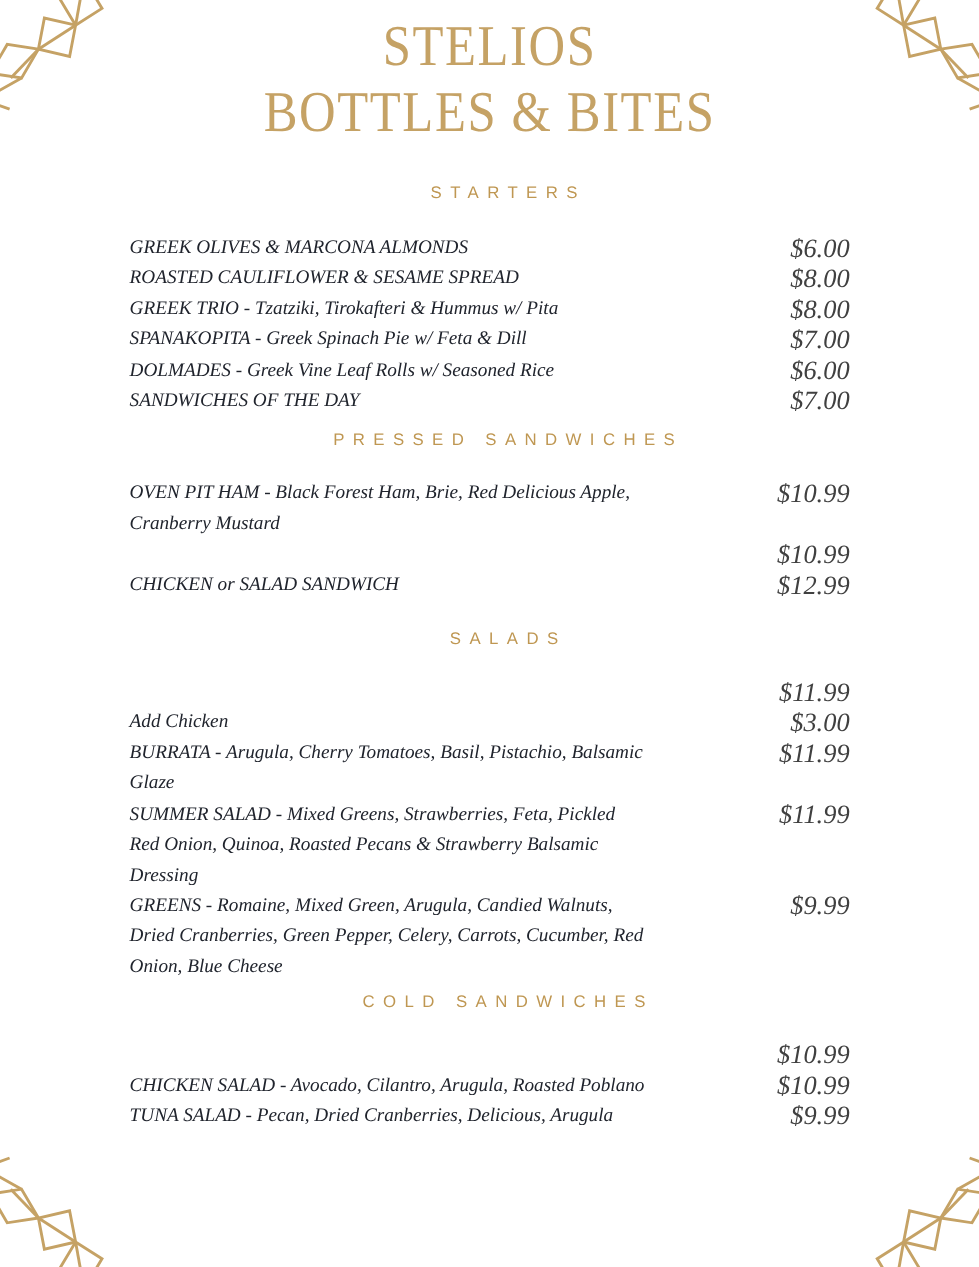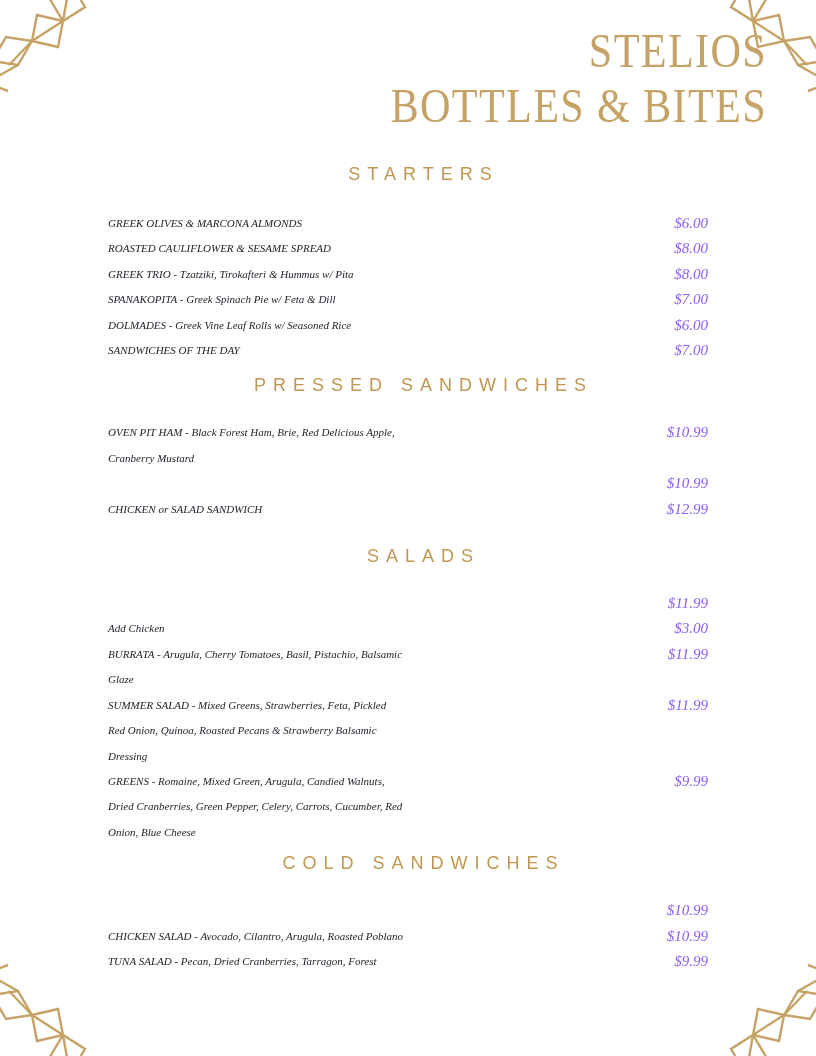--- a/index.html
+++ b/index.html
@@ -20,37 +20,37 @@
     height: 104px;
     pointer-events: none;
   }
   .ornament svg { display: block; width: 100%; height: 100%; overflow: visible; }
   .ornament.tr { top: 0; right: 0; }
   .ornament.tl { top: 0; left: 0; transform: scaleX(-1); }
   .ornament.br { bottom: 0; right: 0; transform: scaleY(-1); }
   .ornament.bl { bottom: 0; left: 0; transform: scale(-1,-1); }
 
   
-  .menu-header { padding-top: 24px; text-align: right; }
+  .menu-header { padding-top: 12px; text-align: center; }
   .title-line {
     color: #C5A265;
     font-size: 48px;
     letter-spacing: 1.5px;
     font-weight: 400;
     transform: scaleX(0.88);
     transform-origin: 50% 50%;
   }
   .title-line1 { line-height: 54px; }
   .title-line2 { line-height: 56px; }
 
   
   .section-title {
     text-align: center;
     font-family: "Liberation Sans", sans-serif;
-    font-size: 18px;
+    font-size: 14px;
     font-weight: 400;
     letter-spacing: 7px;
     text-indent: 7px;
     color: #BF9752;
     padding-left: 24px;
   }
   .sec-0 .section-title { margin-top: 30px; }
   .sec-1 .section-title { margin-top: 12px; }
   .sec-2 .section-title { margin-top: 24px; }
   .sec-3 .section-title { margin-top: 8px; }
@@ -59,31 +59,31 @@
   .items { margin: 24px 108px 0 108px; }
   .sec-0 .items { margin-top: 26px; }
   .menu-item {
     display: flex;
     justify-content: space-between;
     align-items: flex-start;
   }
   .item-name {
     width: 505px;
     font-style: italic;
-    font-size: 11px;
+    font-size: 16px;
     line-height: 25.4px;
     color: #20242D;
     white-space: pre-line;
   }
   .item-price {
     flex: 1;
     font-style: italic;
-    font-size: 15px;
+    font-size: 22px;
     line-height: 25.4px;
-    color: #8b5cf6;
+    color: #404040;
     text-align: right;
   }
 </style>
 </head>
 <body>
 
 <div class="page">
 
   <div class="ornament tr">
     <svg viewBox="0 0 104 104" fill="none" stroke="#C5A265" stroke-width="2.4" stroke-linejoin="miter">
@@ -217,19 +217,19 @@
     <div class="section-title">COLD SANDWICHES</div>
     <div class="items">
       <div class="menu-item">
         <span class="item-price">$10.99</span>
       </div>
       <div class="menu-item">
         <span class="item-name">CHICKEN SALAD - Avocado, Cilantro, Arugula, Roasted Poblano</span>
         <span class="item-price">$10.99</span>
       </div>
       <div class="menu-item">
-        <span class="item-name">TUNA SALAD - Pecan, Dried Cranberries, Tarragon, Forest</span>
+        <span class="item-name">TUNA SALAD - Pecan, Dried Cranberries, Delicious, Arugula</span>
         <span class="item-price">$9.99</span>
       </div>
     </div>
   </div>
 
 </div>
 
 </body></html>

